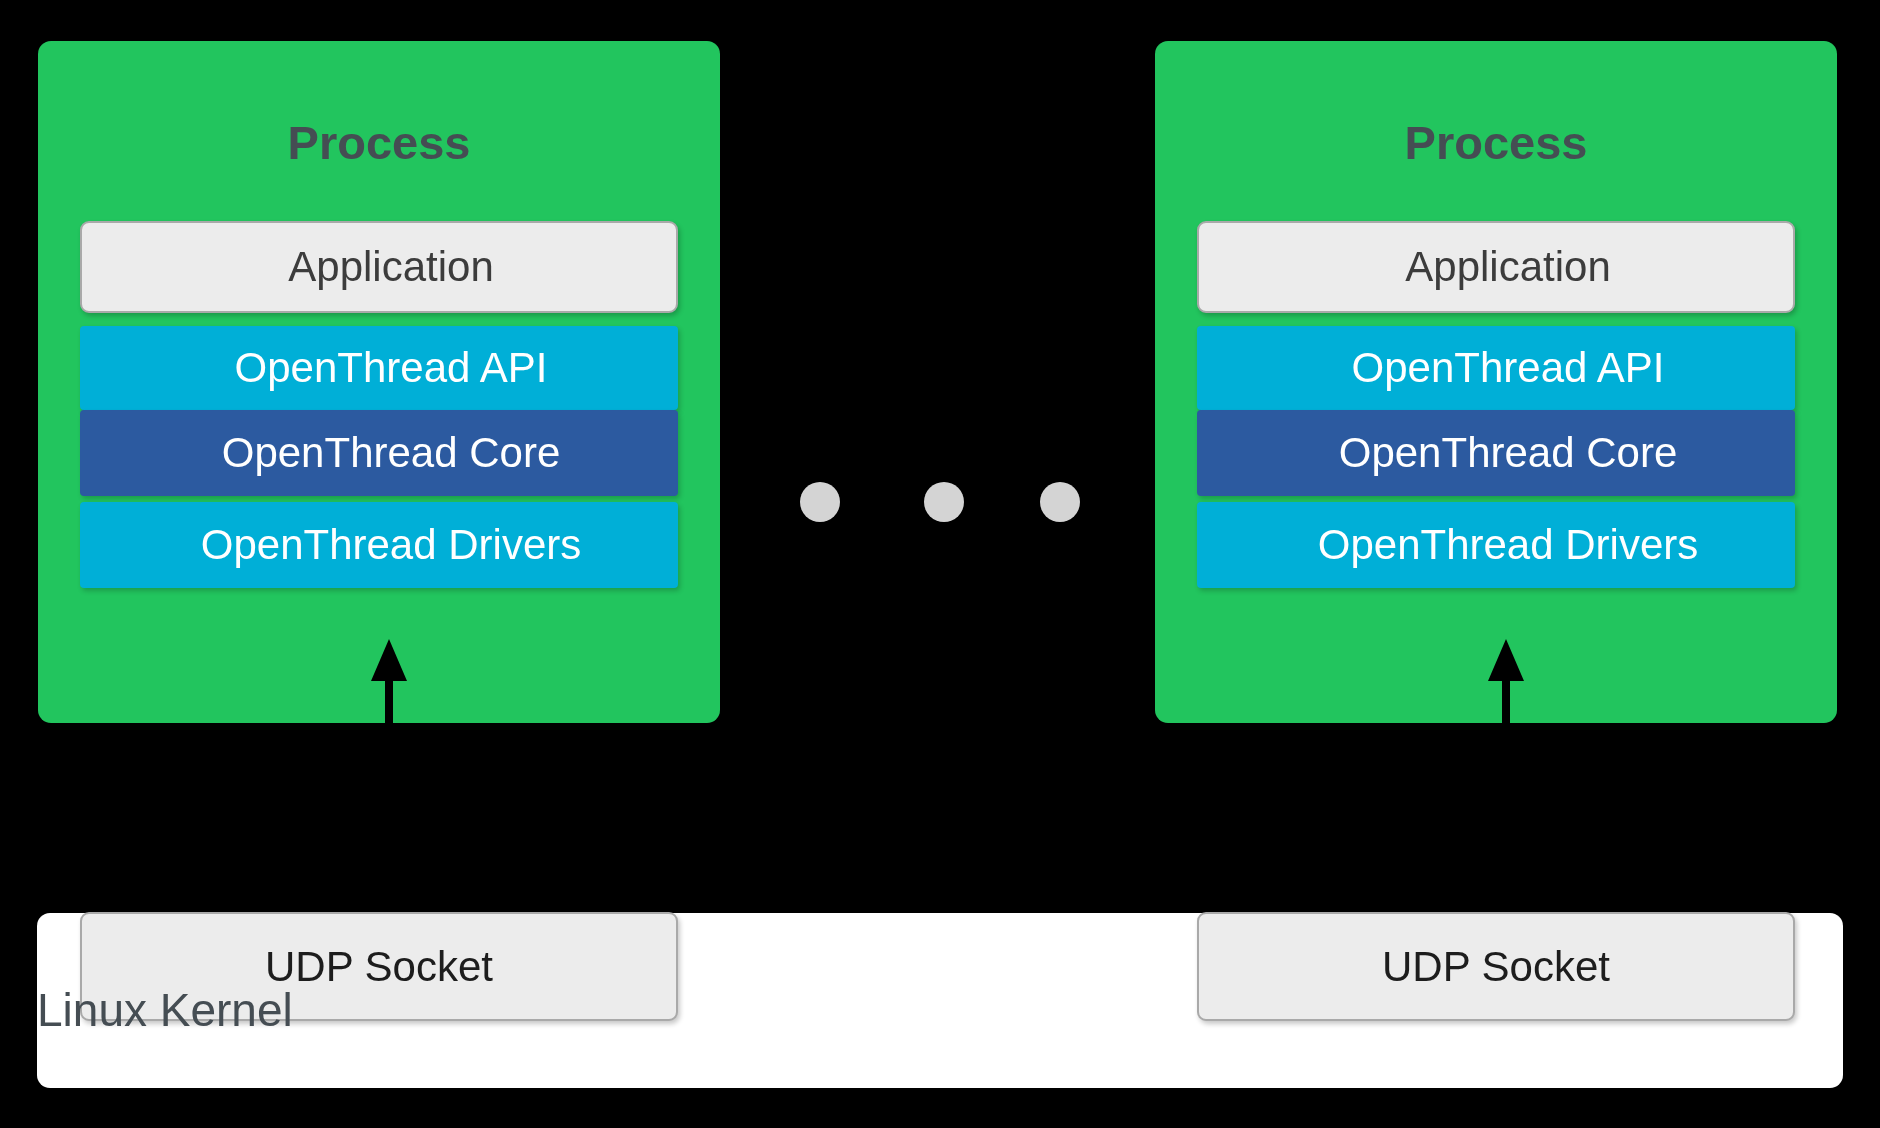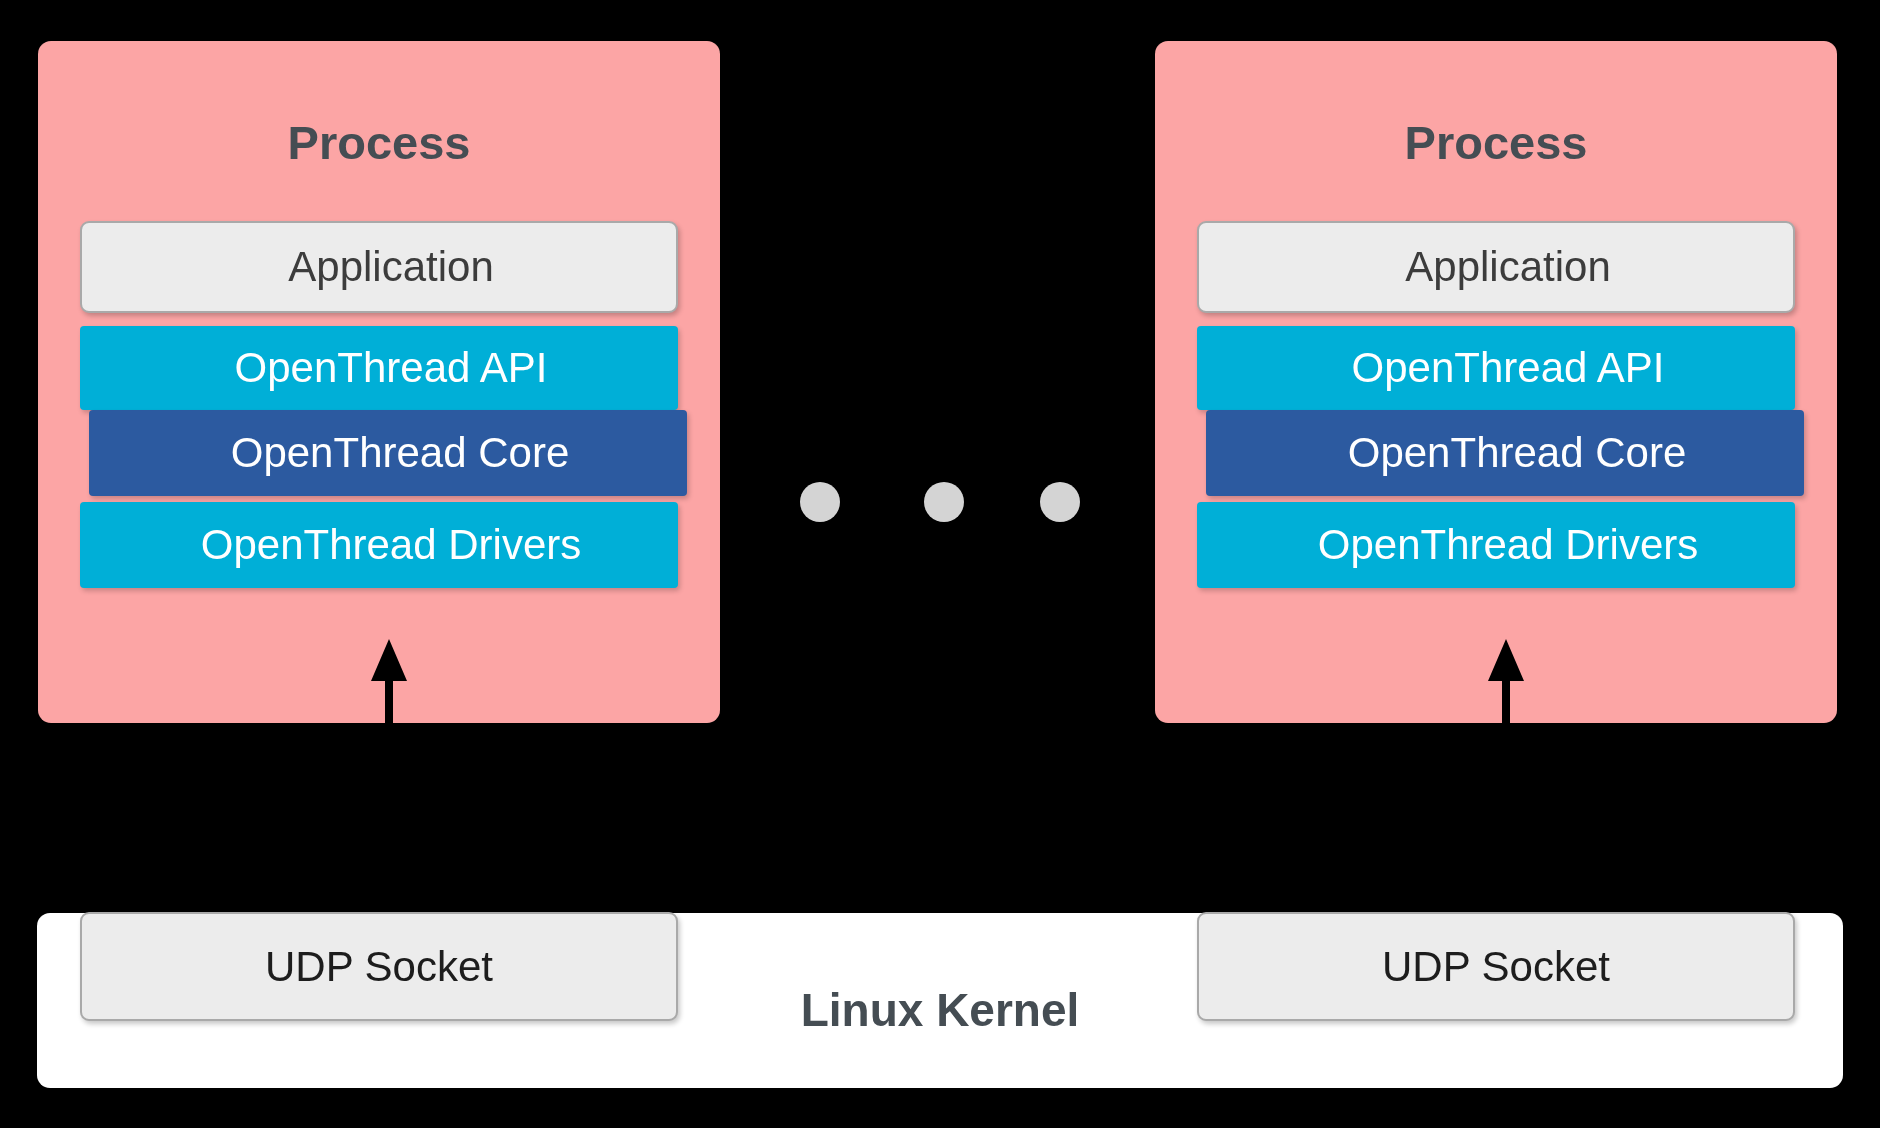--- a/index.html
+++ b/index.html
@@ -15,21 +15,21 @@
     overflow: hidden;
     font-family: "Liberation Sans", sans-serif;
   }
 
   
   .process-box {
     position: absolute;
     width: 682px;
     height: 682px;
     top: 41px;
-    background: #fca5a5;
+    background: #22c55e;
     border-radius: 13px;
   }
   .process-box.left  { left: 38px; }
   .process-box.right { left: 1155px; }
 
   .process-title {
     position: absolute;
     top: 78px;
     left: 0;
     width: 100%;
@@ -77,21 +77,20 @@
   }
 
   .layer-core {
     top: 369px;
     height: 86px;
     background: #2C5AA0;
     color: #ffffff;
     font-size: 42px;
     border-radius: 4px;
     box-shadow: 2px 3px 5px rgba(0,0,0,0.20);
-    margin-left: 9px;
   }
 
   .layer-drivers {
     top: 461px;
     height: 86px;
     background: #00AFD7;
     color: #ffffff;
     font-size: 42px;
     border-radius: 4px;
     box-shadow: 2px 3px 5px rgba(0,0,0,0.20);
@@ -135,23 +134,22 @@
     height: 175px;
     background: #ffffff;
     border-radius: 13px;
   }
 
   .kernel-title {
     position: absolute;
     left: 0;
     top: 74px;
     width: 100%;
-    text-align: center;
     font-size: 46px;
-    font-weight: bold;
+    font-weight: normal;
     color: #454d53;
     line-height: 1;
   }
 
   .udp-socket {
     position: absolute;
     top: -1px;
     width: 598px;
     height: 109px;
     box-sizing: border-box;

